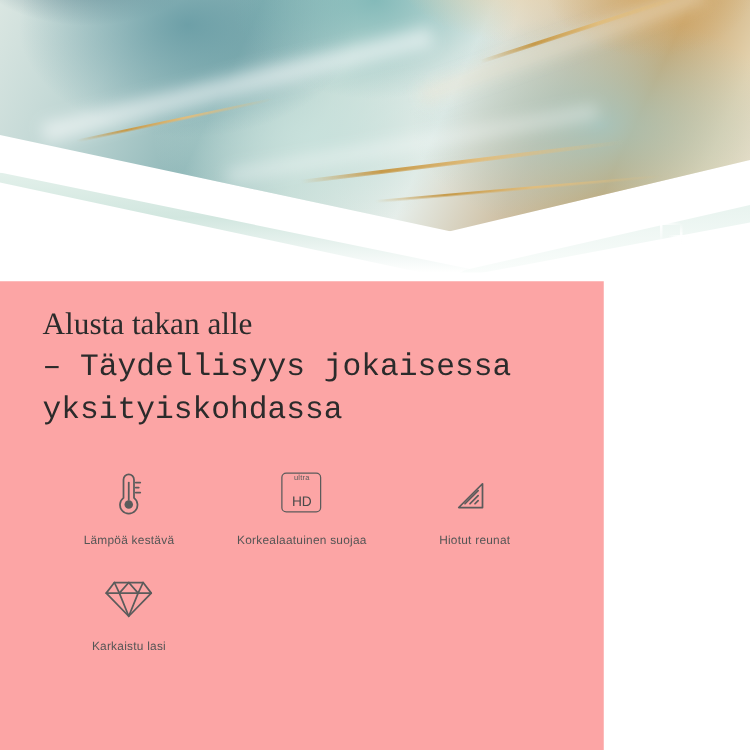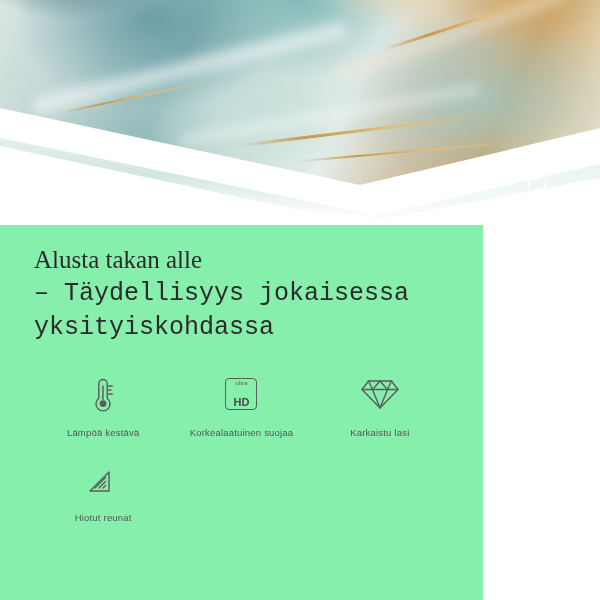--- a/index.html
+++ b/index.html
@@ -10,21 +10,21 @@
     width: 600px;
     height: 600px;
     background: #ffffff;
     font-family: "Liberation Sans", sans-serif;
     overflow: hidden;
   }
   .page {
     position: relative;
     width: 483px;
     height: 600px;
-    background: #86efac;
+    background: #fca5a5;
   }
 
   
   .hero {
     position: relative;
     width: 600px;
     height: 225px;
     overflow: hidden;
     background: #ffffff;
   }
@@ -192,21 +192,21 @@
     justify-content: center;
     line-height: 1;
   }
   .hd-top {
     font-size: 6px;
     color: #5b5b5b;
     letter-spacing: 0.2px;
   }
   .hd-bottom {
     font-size: 11px;
-    font-weight: bold;
+    font-weight: normal;
     color: #4a4a4a;
     margin-top: 11px;
   }
 </style>
 </head>
 <body>
 
 <div class="page">
 
   <div class="hero">
@@ -254,36 +254,36 @@
             <span class="hd-top">ultra</span>
             <span class="hd-bottom">HD</span>
           </div>
         </div>
         <div class="feature-label">Korkealaatuinen suojaa</div>
       </div>
 
 
       <div class="feature">
         <div class="feature-icon">
+          <svg width="38" height="36" viewBox="0 0 38 36">
+            <path class="ico-stroke" d="M6 30 L25 30 L25 11 z"></path>
+            <path class="ico-stroke" d="M11 27 L21.5 16.5 M15 27 L21.5 20.5 M19 27 L21.5 24.5"></path>
+          </svg>
+        </div>
+        <div class="feature-label">Hiotut reunat</div>
+      </div>
+
+      <div class="feature">
+        <div class="feature-icon">
           <svg width="40" height="36" viewBox="0 0 40 36">
             <path class="ico-stroke" d="M8.5 5 h23 l6.5 8.5 L20 32 L2 13.5 z"></path>
             <path class="ico-stroke" d="M2 13.5 h36"></path>
             <path class="ico-stroke" d="M8.5 5 l4 8.5 L20 32 l7.5 -18.5 L31.5 5"></path>
             <path class="ico-stroke" d="M12.5 13.5 L20 5 l7.5 8.5"></path>
           </svg>
         </div>
         <div class="feature-label">Karkaistu lasi</div>
       </div>
 
-      <div class="feature">
-        <div class="feature-icon">
-          <svg width="38" height="36" viewBox="0 0 38 36">
-            <path class="ico-stroke" d="M6 30 L25 30 L25 11 z"></path>
-            <path class="ico-stroke" d="M11 27 L21.5 16.5 M15 27 L21.5 20.5 M19 27 L21.5 24.5"></path>
-          </svg>
-        </div>
-        <div class="feature-label">Hiotut reunat</div>
-      </div>
-
 
     </div>
   </div>
 </div>
 
 </body></html>

